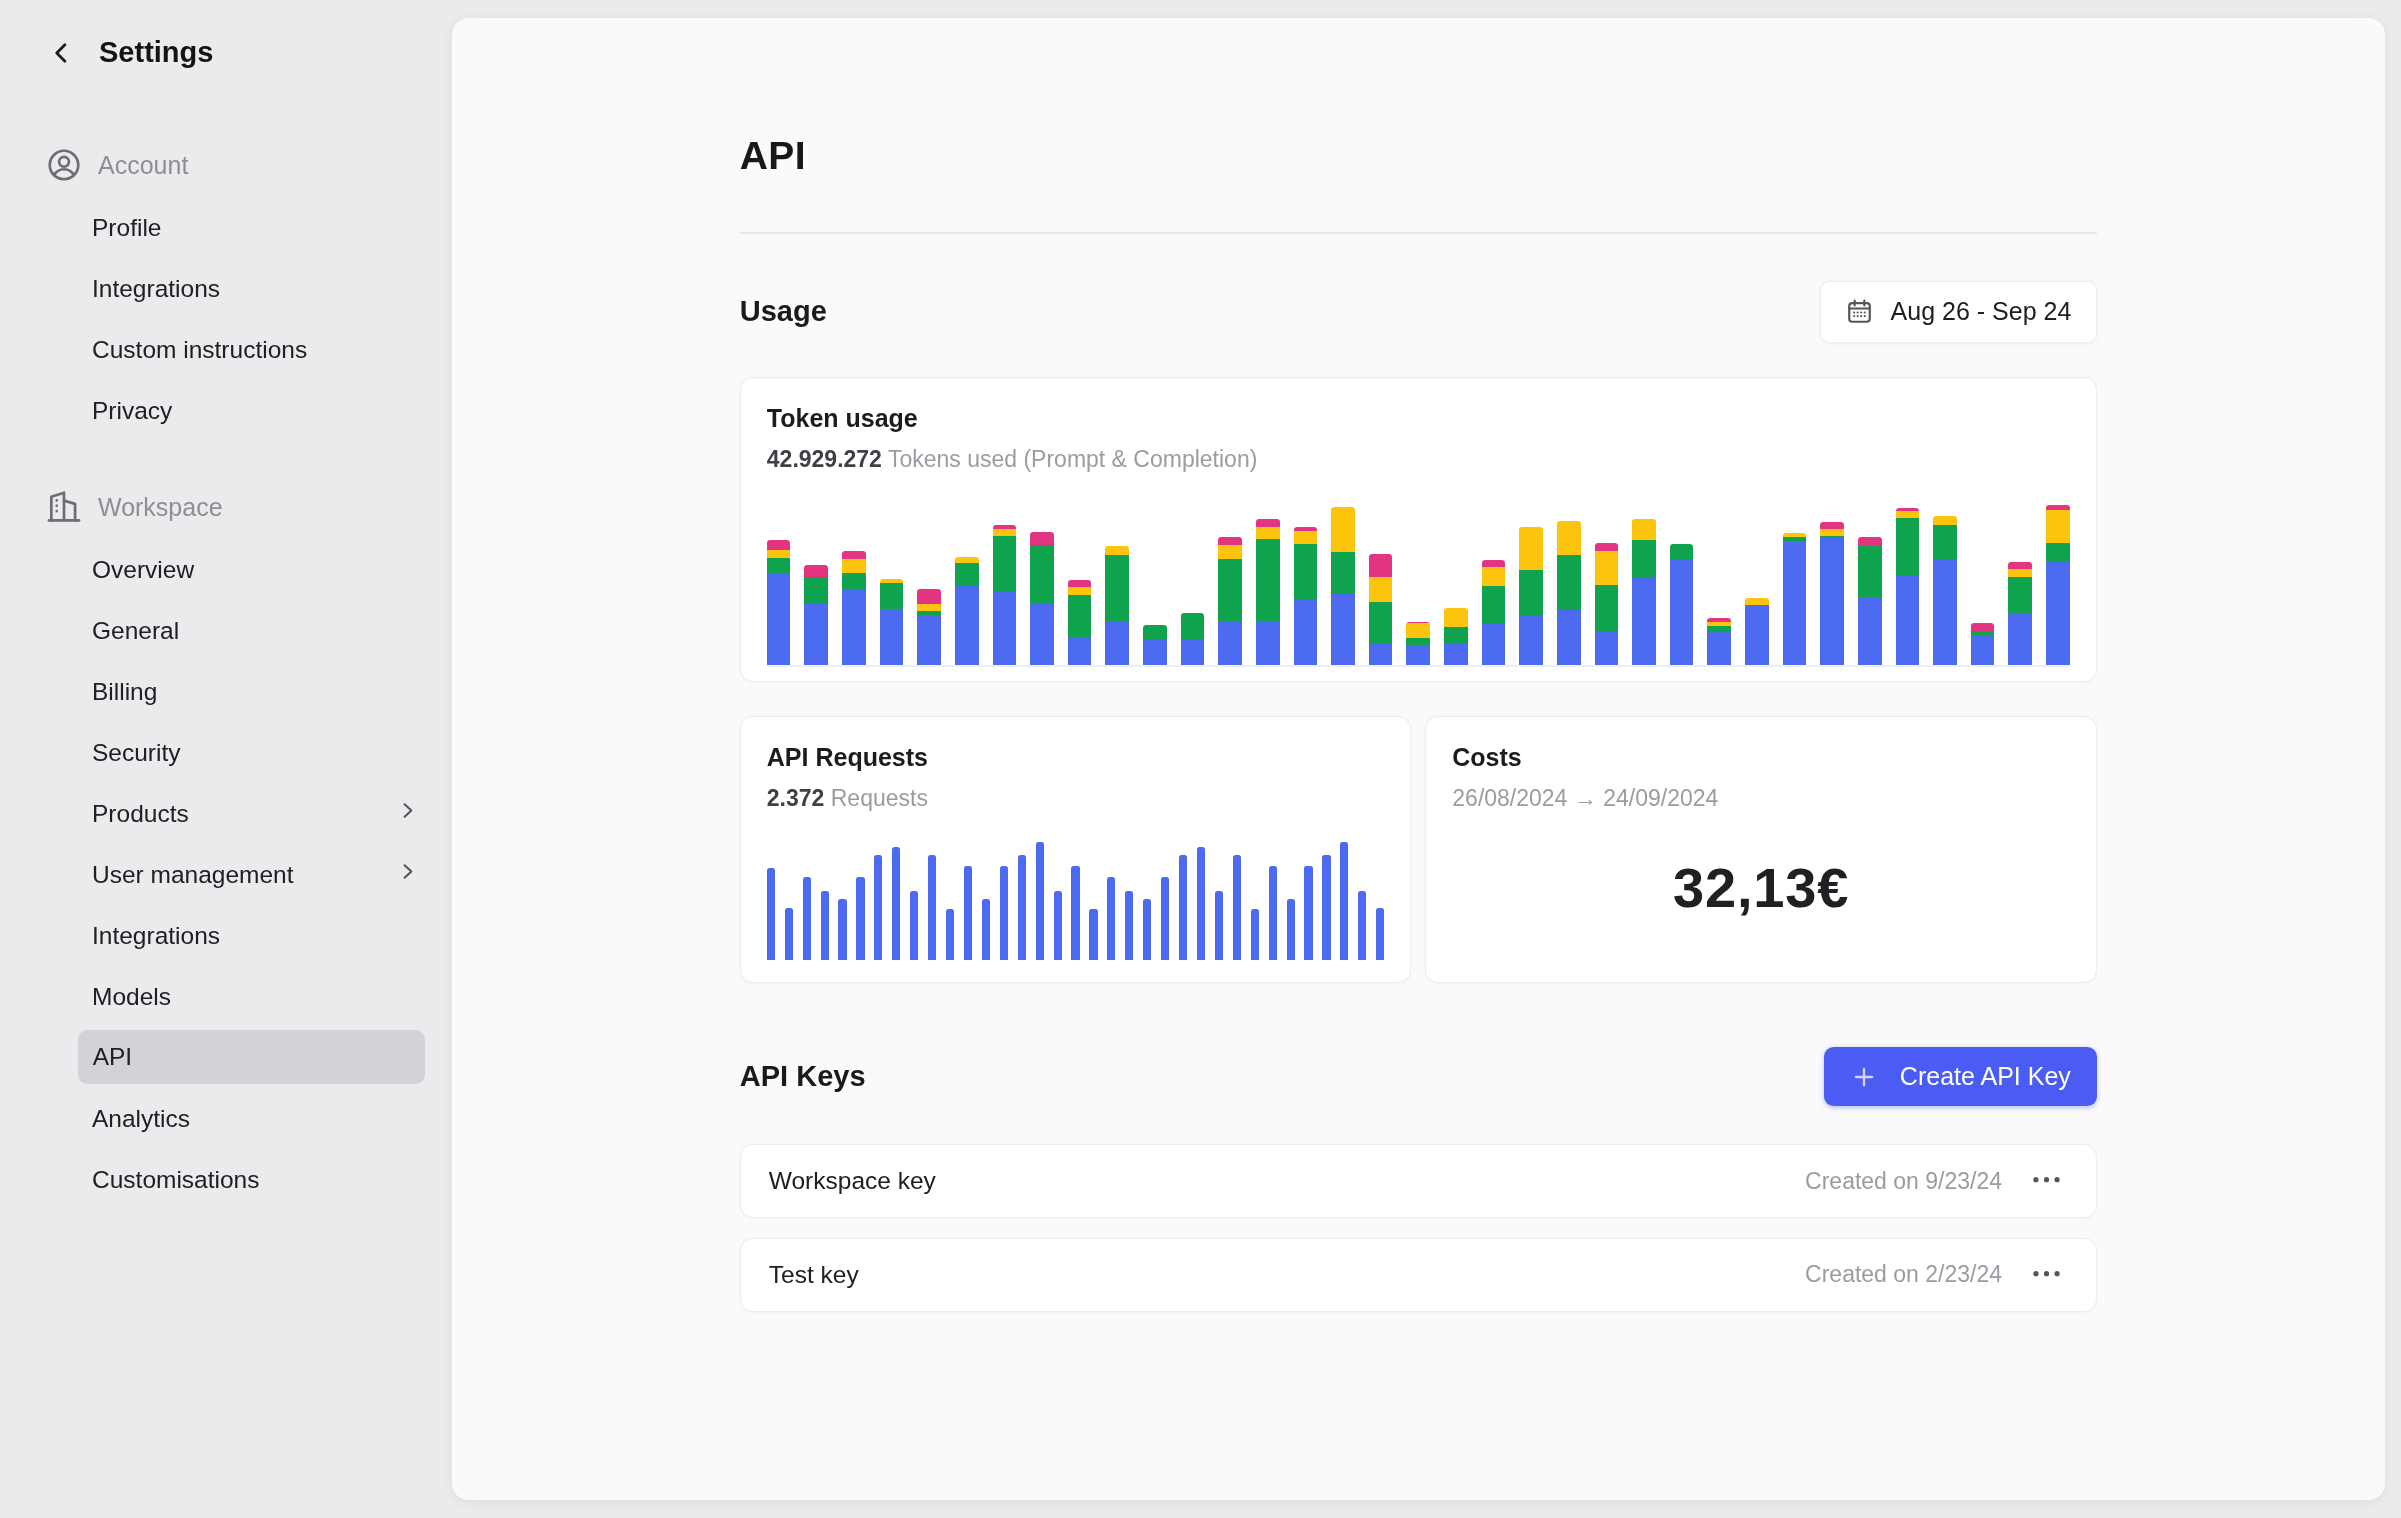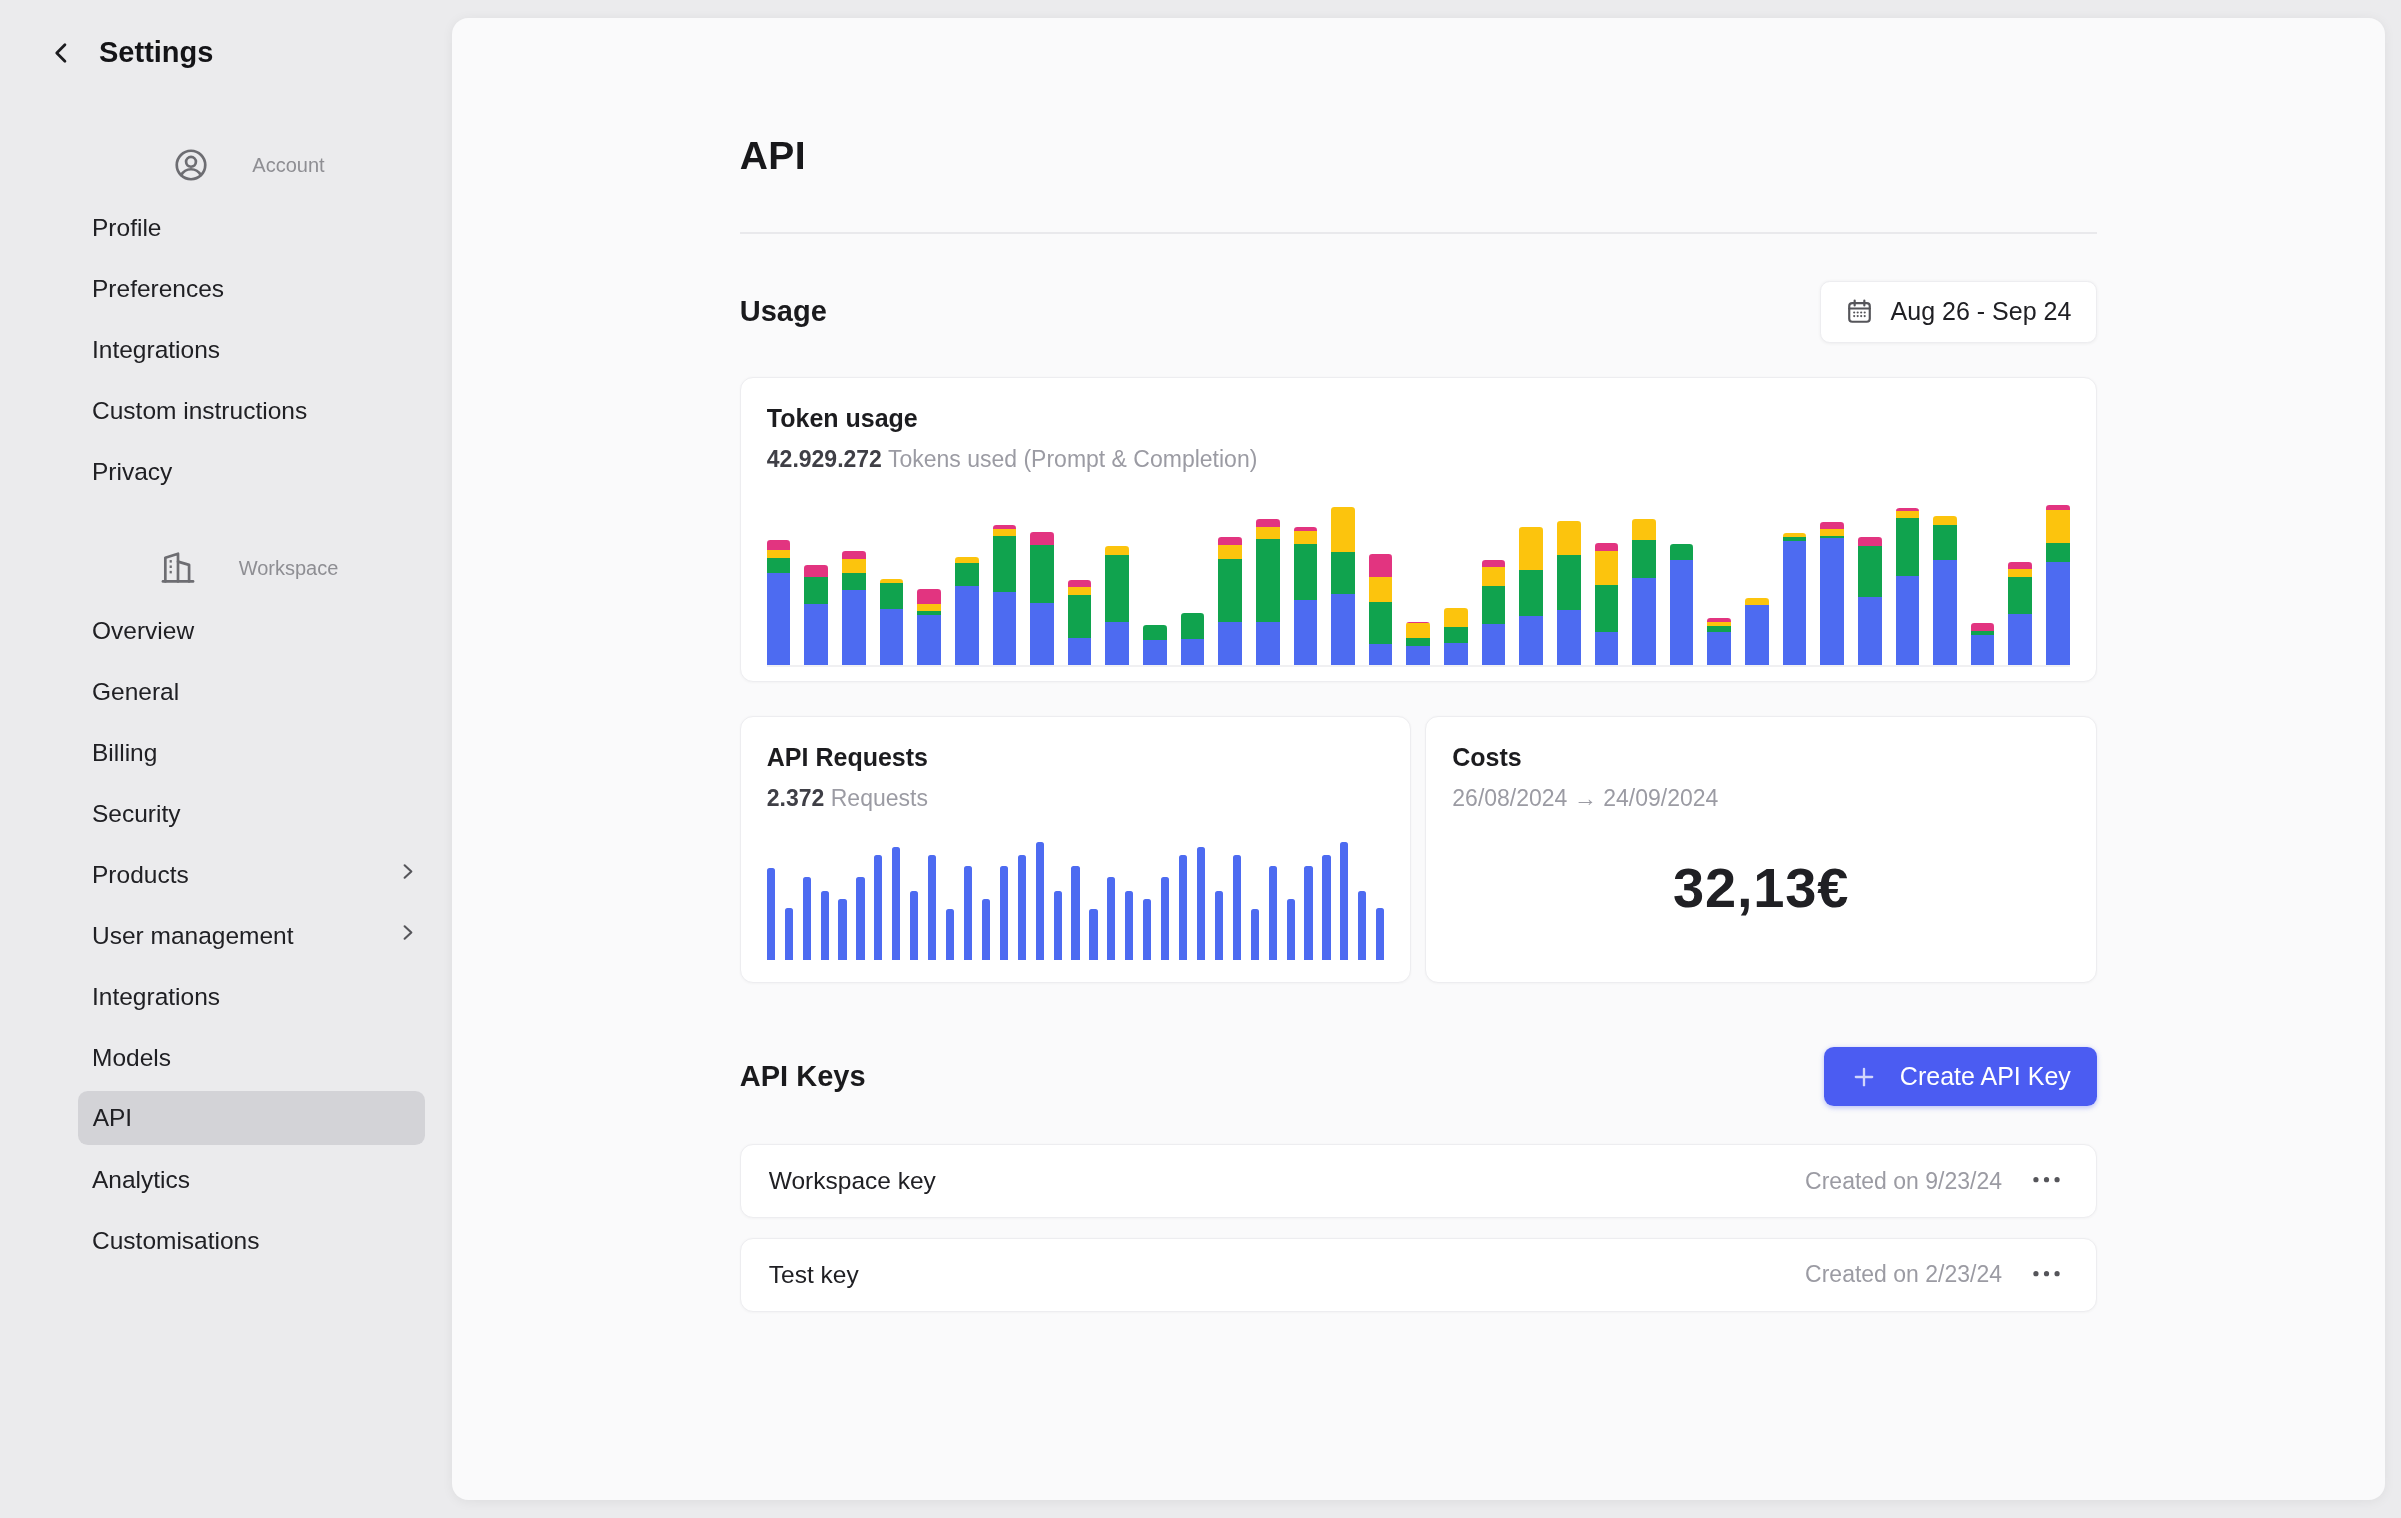--- a/index.html
+++ b/index.html
@@ -26,23 +26,23 @@
   .back-btn {
     width: 33px; height: 33px;
     display: flex; align-items: center; justify-content: center;
     cursor: pointer;
   }
   .settings-title { font-size: 29px; font-weight: 700; color: #141417; }
 
   .side-section { margin-bottom: 29px; }
   .side-section + .side-section { margin-top: 34px; }
   .side-header {
-    display: flex; align-items: center; gap: 42px;
+    display: flex; align-items: center; gap: 15px;
     height: 64px;
-    font-size: 20px; color: #8e8e93; justify-content: center;
+    font-size: 25px; color: #8e8e93;
   }
   .side-header .side-icon { width: 38px; height: 38px; display: flex; align-items: center; justify-content: center; }
   .side-items { }
   .side-item {
     height: 61px;
     display: flex; align-items: center;
     margin-left: 47px;
     width: 347px;
     font-size: 24.5px;
     color: #202024;
@@ -203,23 +203,20 @@
               <circle cx="12" cy="12" r="9"></circle>
               <circle cx="12" cy="10" r="3.1"></circle>
               <path d="M5.8 18.4c1.3-2.4 3.6-3.7 6.2-3.7s4.9 1.3 6.2 3.7"></path>
             </svg>
           </span>
           <span>Account</span>
         </div>
         <div class="side-items">
           <div class="side-item">
             <span class="side-item-label">Profile</span>
-          </div>
-          <div class="side-item">
-            <span class="side-item-label">Preferences</span>
           </div>
           <div class="side-item">
             <span class="side-item-label">Integrations</span>
           </div>
           <div class="side-item">
             <span class="side-item-label">Custom instructions</span>
           </div>
           <div class="side-item">
             <span class="side-item-label">Privacy</span>
           </div>

